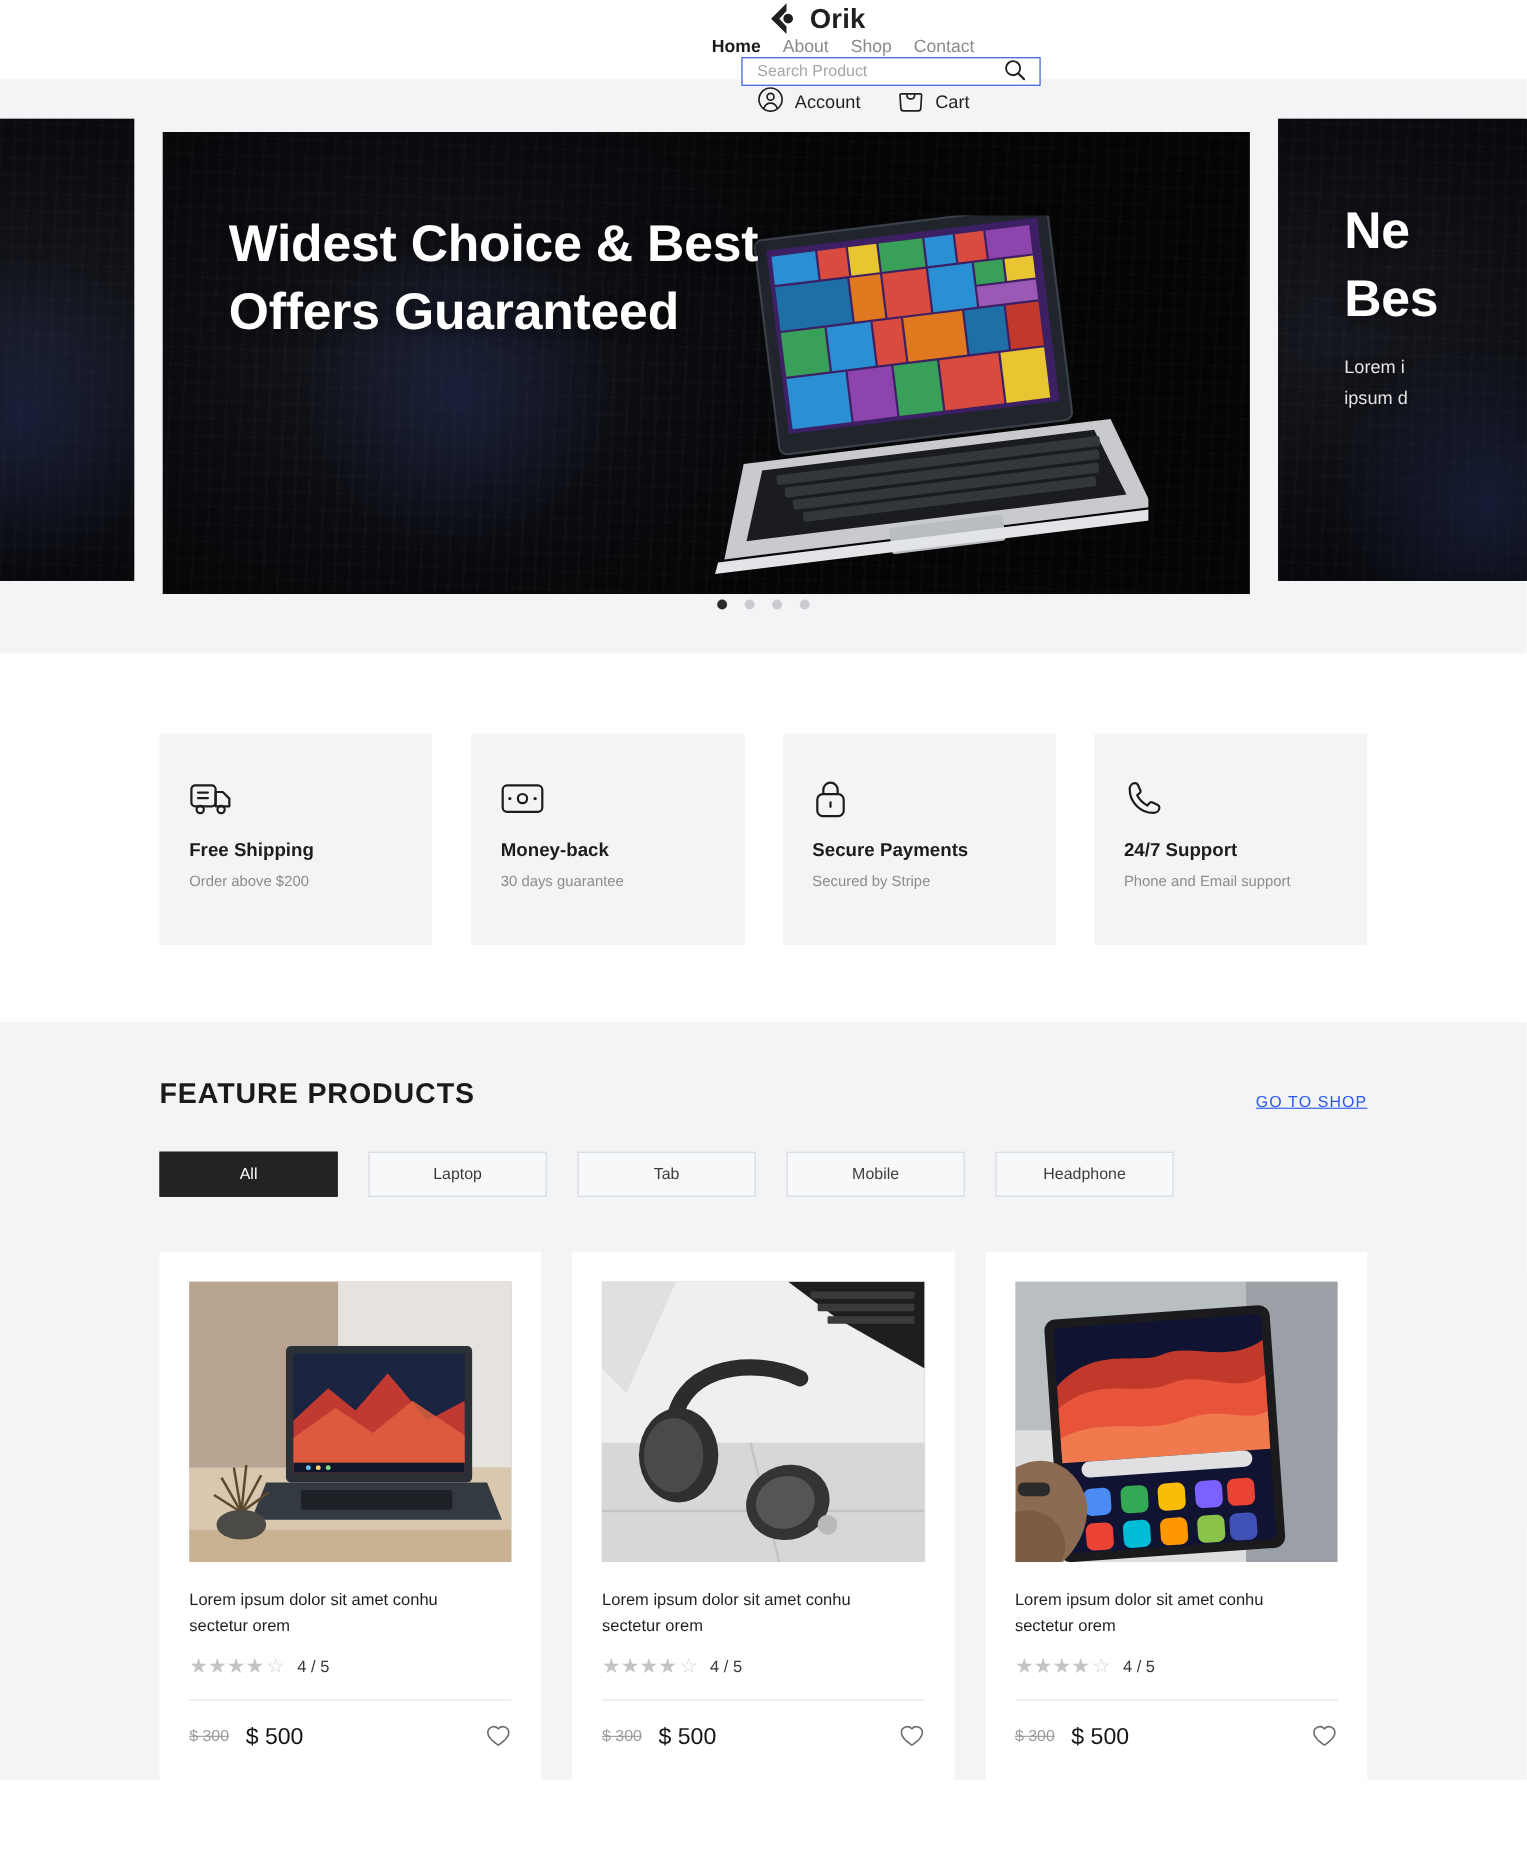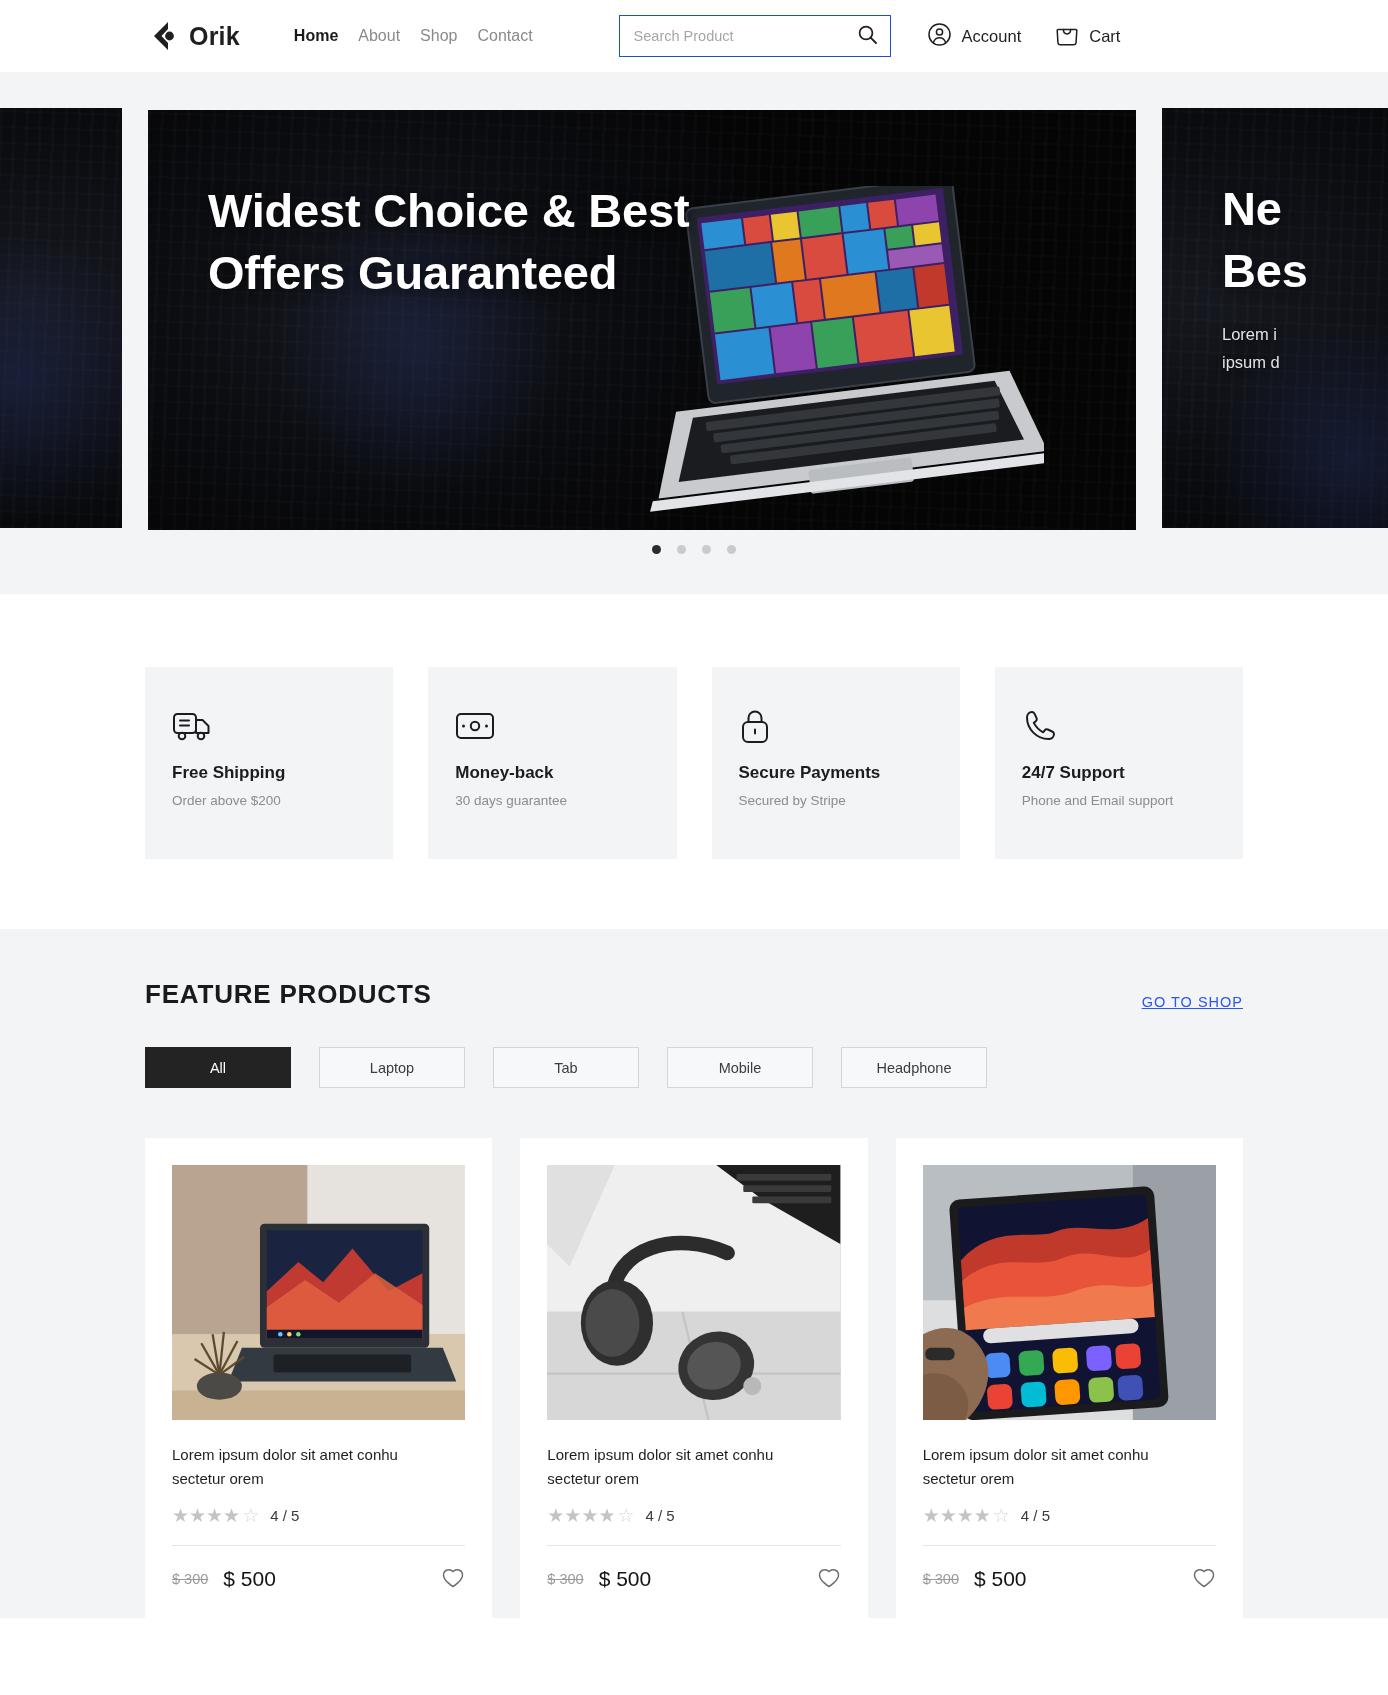--- a/index.html
+++ b/index.html
@@ -13,20 +13,21 @@
 
   
   .header {
     height: 72px;
     background: #ffffff;
     display: flex;
     align-items: center;
     padding: 0 0 0 145px;
     position: relative;
     z-index: 20;
+    flex-direction: column;
   }
   .brand { display: flex; align-items: center; gap: 10px; margin-right: 54px; }
   .brand-logo { width: 34px; height: 34px; display: block; }
   .brand-name { font-size: 25px; font-weight: 600; color: #1f1f1f; letter-spacing: .2px; }
 
   .nav { display: flex; align-items: center; gap: 20px; }
   .nav-link {
     font-size: 16px;
     color: #8a8a8a;
     text-decoration: none;
@@ -78,21 +79,21 @@
     align-items: stretch;
   }
   .slide {
     height: 420px;
     flex-shrink: 0;
     position: relative;
     overflow: hidden;
     background: #080808;
   }
   .slide-side { width: 122px; }
-  .slide-main { width: 988px; margin: 2px 26px; }
+  .slide-main { width: 988px; margin: 12px 26px; }
   .slide-right { width: 228px; }
 
   .slide-bg {
     position: absolute; inset: 0;
     background:
       radial-gradient(ellipse 420px 300px at 24% 46%, #16181f 0%, #0b0c10 55%, #050506 100%),
       radial-gradient(ellipse 600px 420px at 72% 60%, #1c1f27 0%, #0a0b0f 70%),
       linear-gradient(160deg, #0d0f14 0%, #060608 100%);
   }
   .slide-bg::after {
@@ -169,21 +170,21 @@
   .goto-shop {
     font-size: 14.5px;
     color: #2b57f0;
     text-decoration: underline;
     letter-spacing: 1px;
     cursor: pointer;
   }
 
   .filter-row { display: flex; gap: 28px; margin-top: 37px; }
   .filter-tab {
-    width: 146px;
+    width: 162px;
     height: 41px;
     border: 1px solid #d3d6da;
     background: #f7f8f9;
     font-size: 14.5px;
     color: #3c3c3c;
     font-family: "Liberation Sans", sans-serif;
     cursor: pointer;
     display: flex; align-items: center; justify-content: center;
   }
   .filter-tab.active { background: #232323; border-color: #232323; color: #ffffff; }

